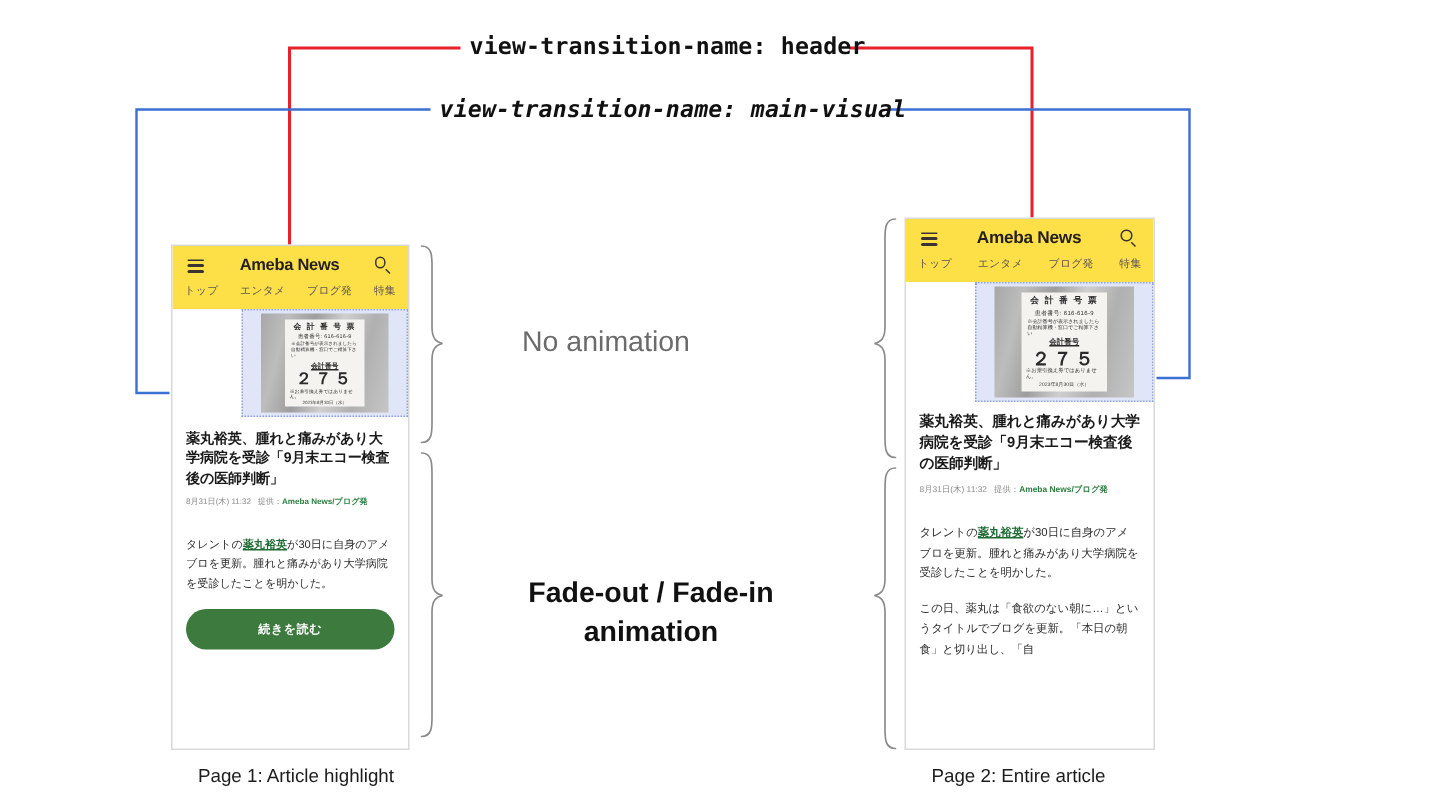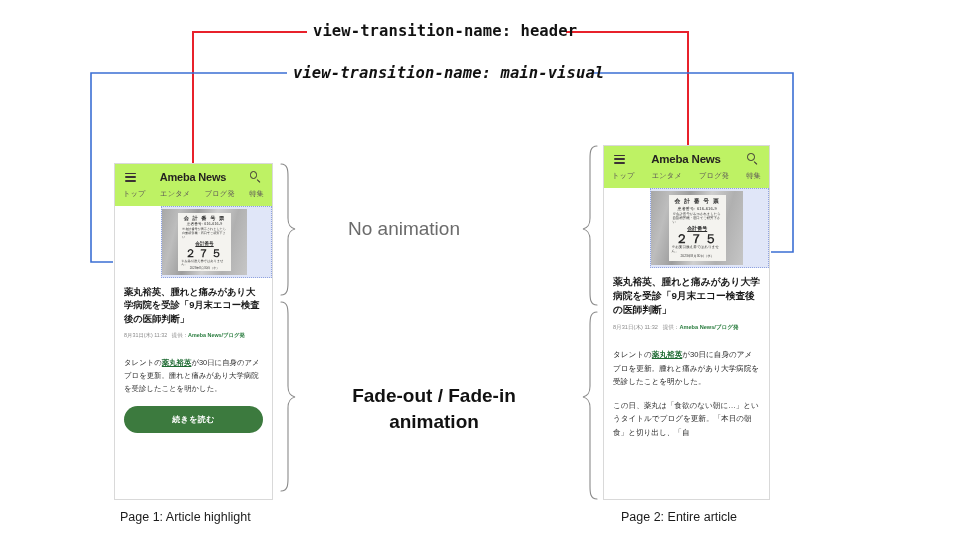--- a/index.html
+++ b/index.html
@@ -68,21 +68,21 @@
     height: 337px;
   }
   #phone-right {
     left: 603px;
     top: 145px;
     width: 167px;
     height: 355px;
   }
 
   .phone-header {
-    background: #bef264;
+    background: #fde047;
     width: 100%;
     box-sizing: border-box;
   }
   .phone-topbar {
     display: flex;
     align-items: center;
     justify-content: space-between;
     padding: 7px 10px 4px 10px;
   }
   .brand {
@@ -141,20 +141,21 @@
   .nav-clip { overflow: hidden; }
 
   
   .main-visual {
     background: #e0e6f8;
     border: 1px dotted #8fa2e0;
     box-sizing: border-box;
     padding: 2px 0;
     display: flex;
     align-items: center;
+    justify-content: center;
     margin-left: 46px;
   }
   #phone-left .main-visual { height: 72px; }
   #phone-right .main-visual { height: 80px; }
 
   .photo {
     background: linear-gradient(105deg,#a7a7a7 0%, #bdbdbd 18%, #9d9d9d 36%, #cfcfcf 55%, #b0b0b0 75%, #c6c6c6 100%);
     height: 100%;
     width: 80%;
     position: relative;
@@ -275,21 +276,21 @@
     letter-spacing: 0.4px;
   }
 
   
   .caption {
     position: absolute;
     font-size: 12.5px;
     color: #1c1c1c;
     white-space: nowrap;
   }
-  #caption-left  { left: 120px; top: 510px; }
+  #caption-left  { left: 132px; top: 510px; }
   #caption-right { left: 621px; top: 510px; }
 
   
   .mid-label {
     position: absolute;
     text-align: center;
     white-space: nowrap;
   }
   #label-no-anim {
     left: 348px;

